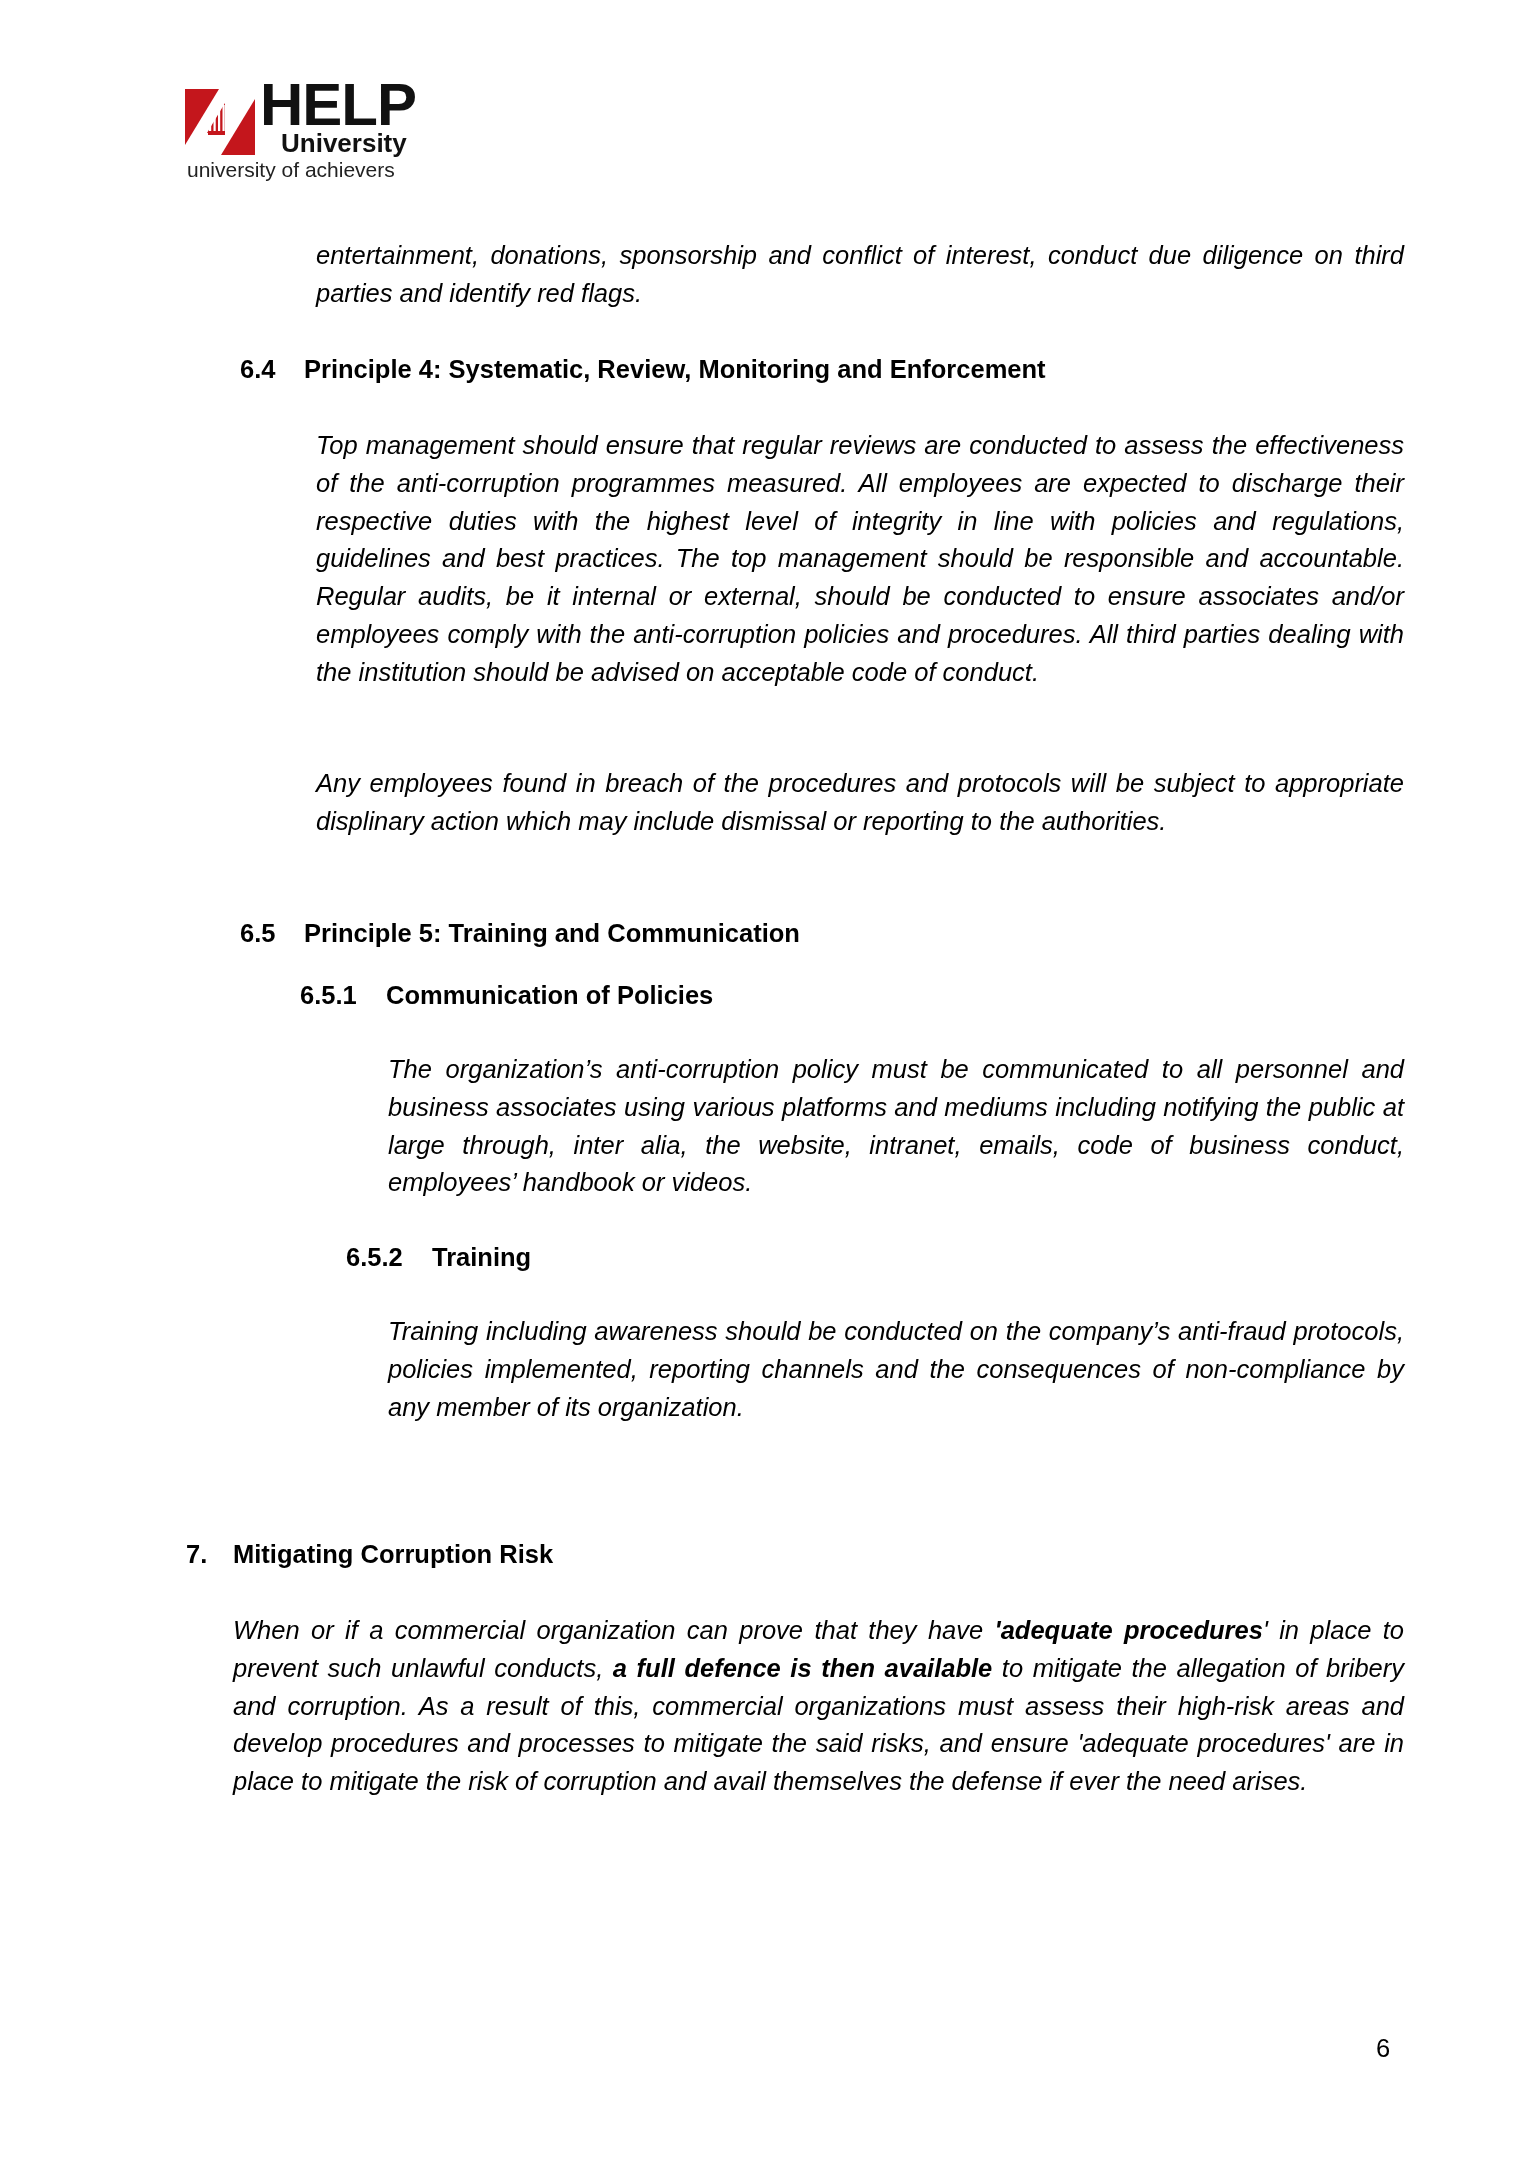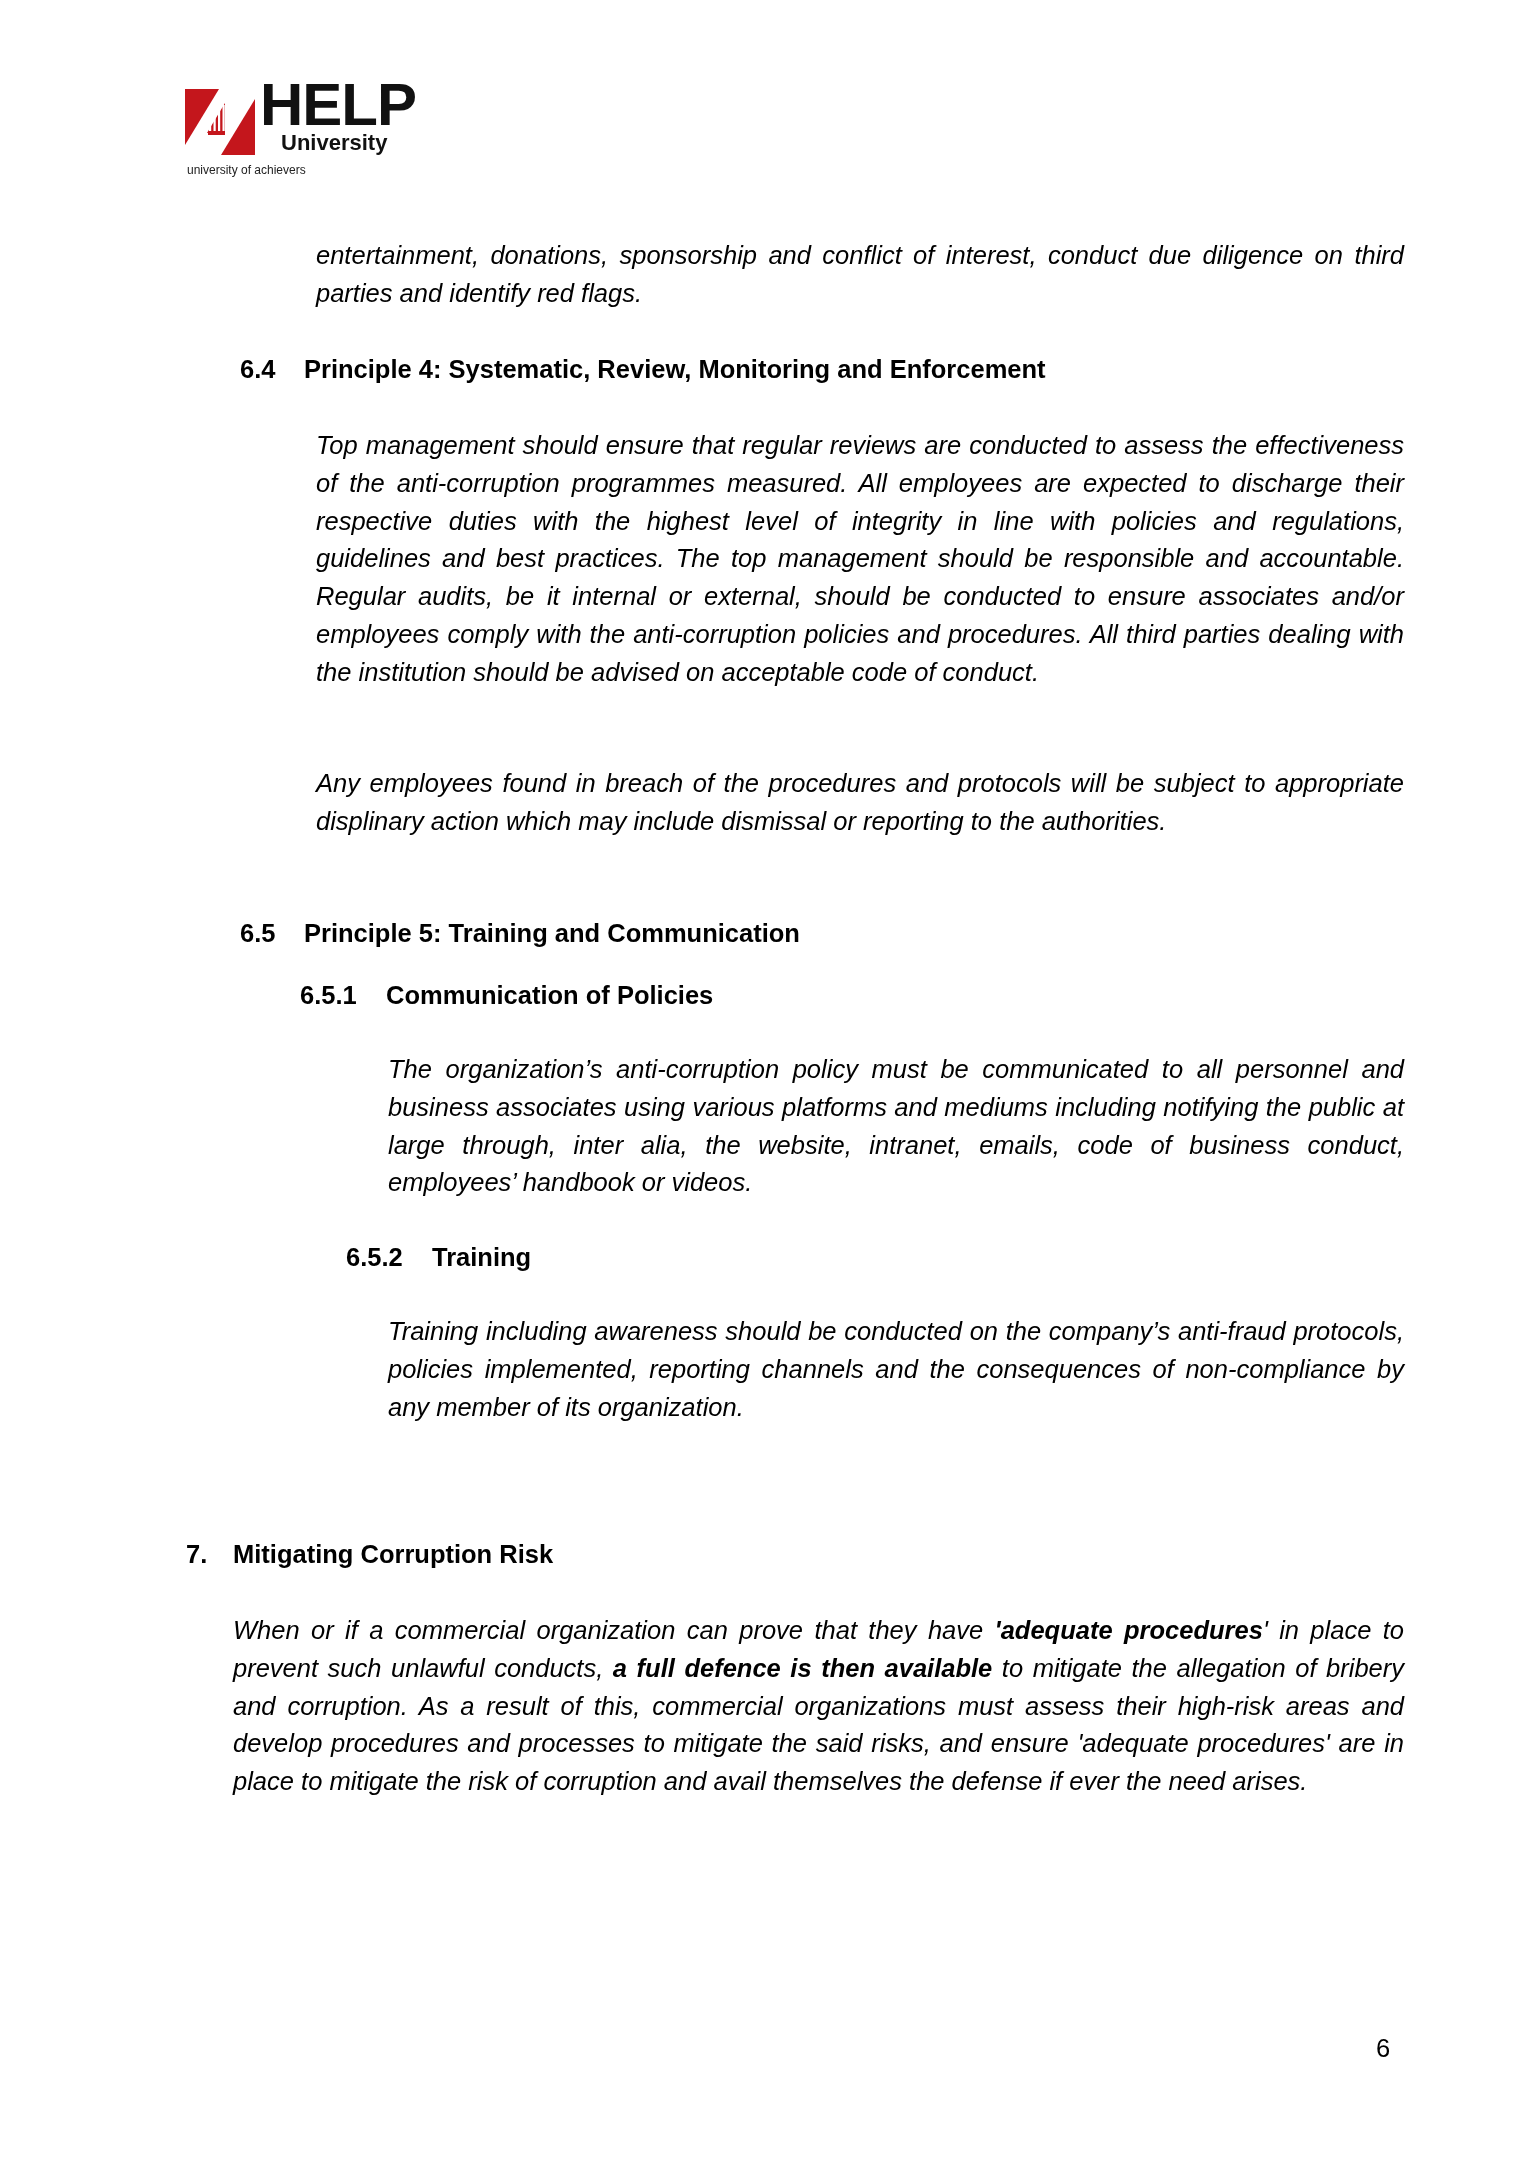--- a/index.html
+++ b/index.html
@@ -10,26 +10,26 @@
     .logo { position: absolute; left: 185px; top: 89px; width: 220px; height: 95px; }
     .logo-mark { position: absolute; left: 0; top: 0; width: 70px; height: 66px; }
     .logo-help {
       position: absolute; left: 75px; top: -6px;
       font-family: "Liberation Sans", sans-serif; font-weight: bold;
       font-size: 60px; letter-spacing: -1px; line-height: 44px; color: #111;
     }
     .logo-univ {
       position: absolute; left: 96px; top: 42px;
       font-family: "Liberation Sans", sans-serif; font-weight: bold;
-      font-size: 22px; line-height: 24px; color: #111;
+      font-size: 26px; line-height: 24px; color: #111;
     }
     .logo-tag {
       position: absolute; left: 2px; top: 71px; white-space: nowrap;
       font-family: "Liberation Sans", sans-serif;
-      font-size: 12px; line-height: 20px; color: #222; text-align: center;
+      font-size: 21px; line-height: 20px; color: #222; text-align: center;
     }
 
     .doc {
       font-family: "Liberation Sans", sans-serif;
       font-size: 25.5px; line-height: 37.8px; color: #000;
     }
     .block { position: absolute; text-align: justify; }
     .block p { margin: 0; }
     .last-line-left { text-align-last: left; font-style: italic; }
 

